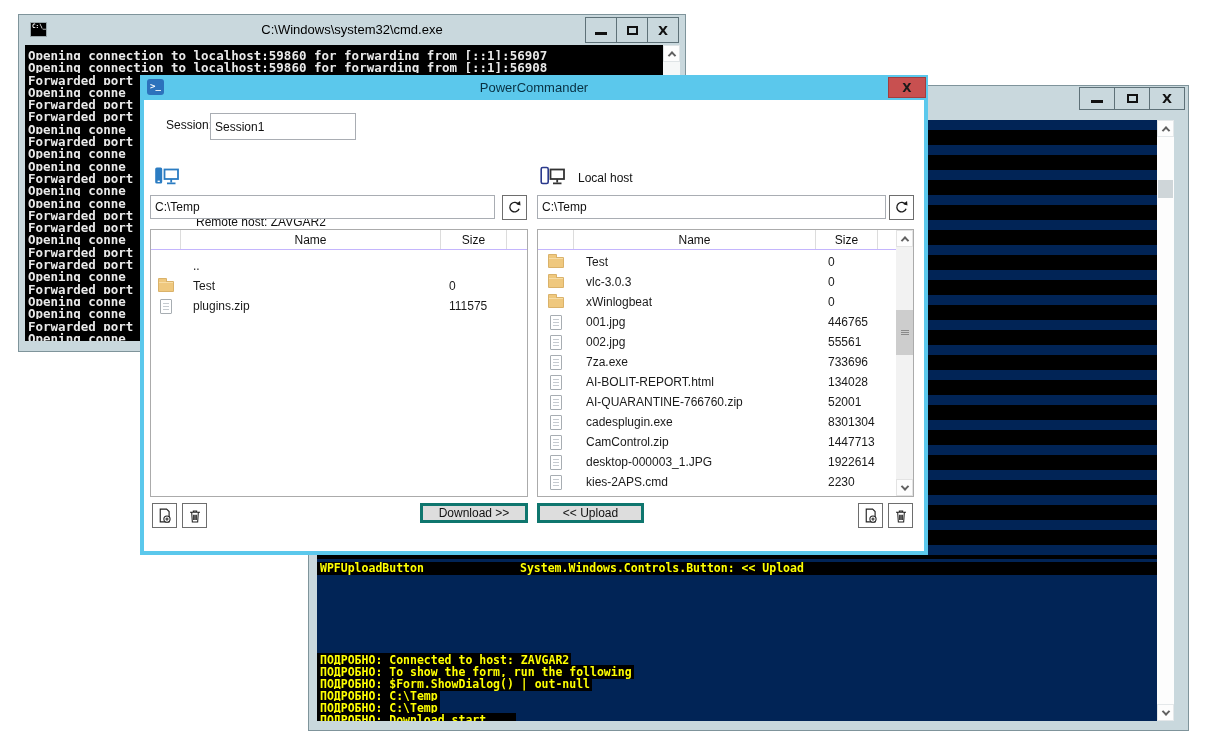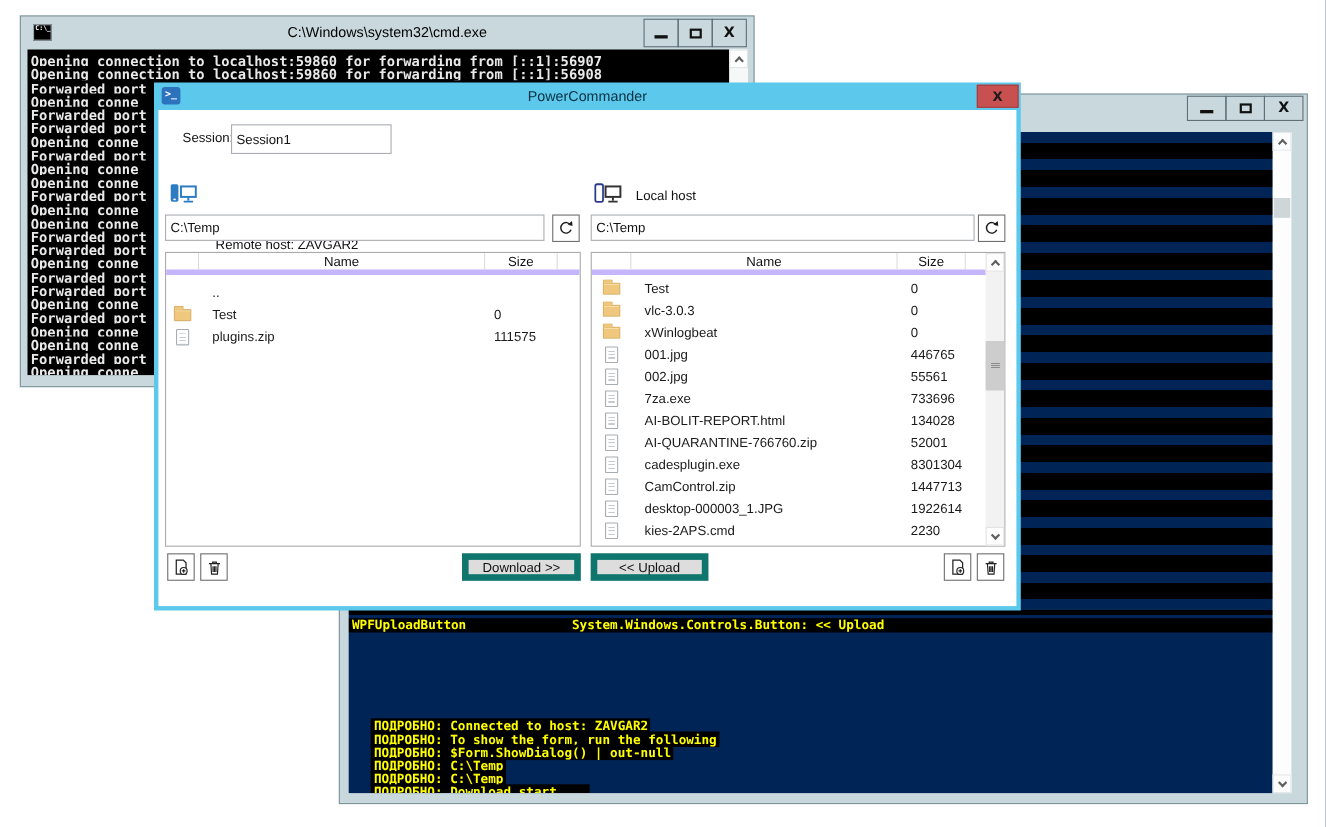--- a/index.html
+++ b/index.html
@@ -42,21 +42,21 @@
   #ps .cap-btn { width:36px; height:23px; }
   .ps-console { position:absolute; left:8px; top:34px; width:840px; height:601px; background:#012456; overflow:hidden; }
   .ps-stripes { position:absolute; left:0; top:10px; width:100%; height:429px;
                 background:repeating-linear-gradient(to bottom,#000 0 15px,transparent 15px 25px); }
   .ps-mono { font:bold 11.5px "DejaVu Sans Mono",monospace; color:#ffff00; white-space:pre; }
   .ps-outhead { position:absolute; left:0; top:442px; width:100%; height:13px; background:#000; }
   .ps-outhead span { position:absolute; top:0; line-height:13px; }
   .ps-outhead .oh-name { left:3px; }
   .ps-outhead .oh-value { left:203px; }
   .ps-verbose { position:absolute; left:0; top:492px; }
-  .ps-vline { height:12px; line-height:12px;margin-left:20px; }
+  .ps-vline { height:12px; line-height:12px; }
   .ps-vline span { background:#000; padding:0 2px 0 3px; }
   .ps-scroll { position:absolute; left:848px; top:34px; width:17px; height:601px; background:#fdfdfd; }
   .ps-scroll .scroll-btn { border-color:#e4e8ea; }
   .ps-thumb { position:absolute; left:1px; top:60px; width:15px; height:18px; background:#cfd6d9; }
   .ps-down { position:absolute; left:0; bottom:0; }
 
   
   #pc { left:140px; top:75px; width:788px; height:480px; background:#5bc8ec; z-index:3; }
   #pc .titlebar { position:absolute; left:0; top:0; right:0; height:25px; }
   #pc .title { position:absolute; left:0; right:0; top:5px; text-align:center; font-size:13px; color:#083042; }
@@ -65,30 +65,30 @@
   .pc-close { position:absolute; right:2px; top:2px; width:38px; height:21px; background:#c85050;
               border:1px solid #a33e3e; display:flex; align-items:center; justify-content:center;
               font:bold 12px "DejaVu Sans",sans-serif; color:#1a1a1a; }
   .pc-content { position:absolute; left:4px; top:25px; width:780px; height:451px; background:#ffffff; }
 
   .lbl { position:absolute; font-size:12px; color:#111; }
   .txt-input { position:absolute; border:1px solid #a9adb3; background:#fff; font-size:12px; color:#111;
                padding:0 4px; outline:none; }
   .sq-btn { position:absolute; width:25px; height:25px; background:#fff; border:1px solid #6e6e6e;
             display:flex; align-items:center; justify-content:center; }
-  .push-btn { position:absolute; height:25px; background:#dddddd; border:6px solid #0f766e;
+  .push-btn { position:absolute; height:20px; background:#dddddd; border:3px solid #0f766e;
               font-size:12px; color:#111; display:flex; align-items:center; justify-content:center; }
 
   .host-icon { position:absolute; width:26px; height:20px; }
 
   
   .flist { position:absolute; top:129px; height:268px; border:1px solid #ababab; background:#fff; overflow:hidden; }
   #list-remote { left:6px;  width:378px; }
   #list-local  { left:393px; width:377px; }
-  .lhead { position:absolute; left:0; top:0; right:0; height:20px; border-bottom:5px solid #c4b5fd;
+  .lhead { position:absolute; left:0; top:0; right:0; height:20px; border-bottom:1px solid #c4b5fd;
            display:flex; font-size:12px; color:#111; }
   .lhead .hc { border-right:1px solid #dcdcdc; display:flex; align-items:center; justify-content:center; }
   #list-remote .h-icon { width:30px; } #list-remote .h-name { width:260px; } #list-remote .h-size { width:66px; }
   #list-local  .h-icon { width:36px; } #list-local  .h-name { width:242px; } #list-local  .h-size { width:62px; }
   .h-extra { flex:1; border-right:none !important; }
   .lbody { position:absolute; left:0; right:0; bottom:0; overflow:hidden; }
   #list-remote .lbody { top:26px; } #list-local .lbody { top:22px; }
   .frow { height:20px; display:flex; align-items:center; font-size:12px; color:#1a1a1a; }
   .cell-icon { display:flex; align-items:center; justify-content:center; }
   #list-remote .cell-icon { width:30px; } #list-remote .cell-name { width:260px; padding-left:12px; } #list-remote .cell-size { width:66px; padding-left:8px; }

